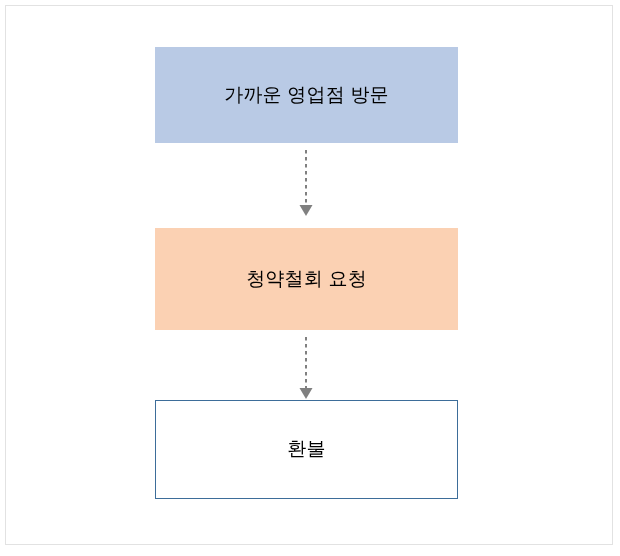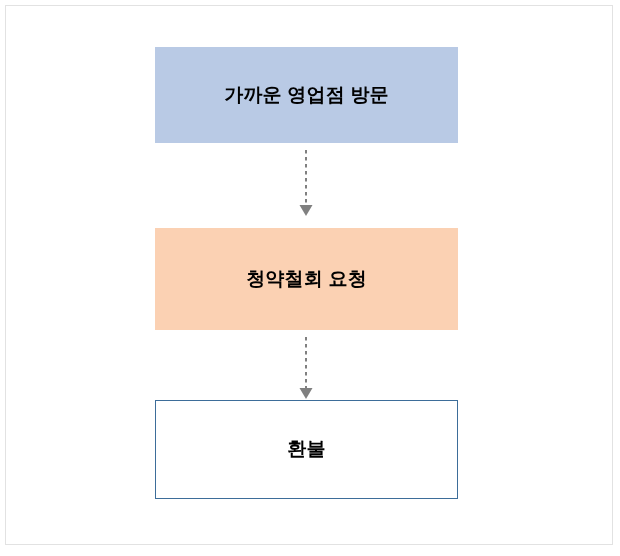--- a/index.html
+++ b/index.html
@@ -37,21 +37,20 @@
   
   .node {
     position: absolute;
     left: 155px;
     width: 303px;
     box-sizing: border-box;
     display: flex;
     align-items: center;
     justify-content: center;
     text-align: center;
-    font-weight: bold;
   }
   .node-label {
     font-size: 19px;
     line-height: 1.2;
     color: #000000;
     letter-spacing: 0.2px;
     white-space: nowrap;
   }
 
   .node-1 {

